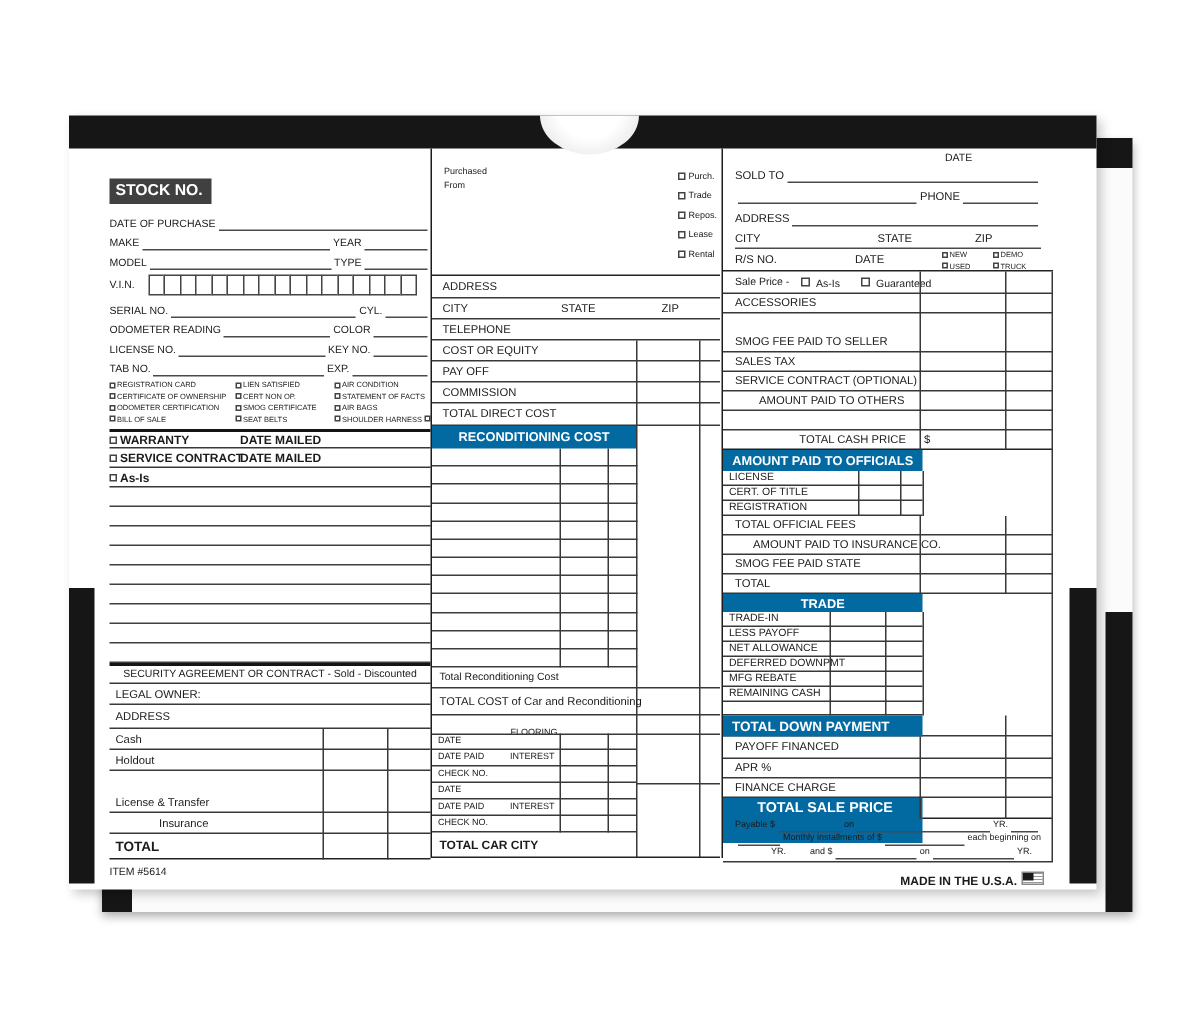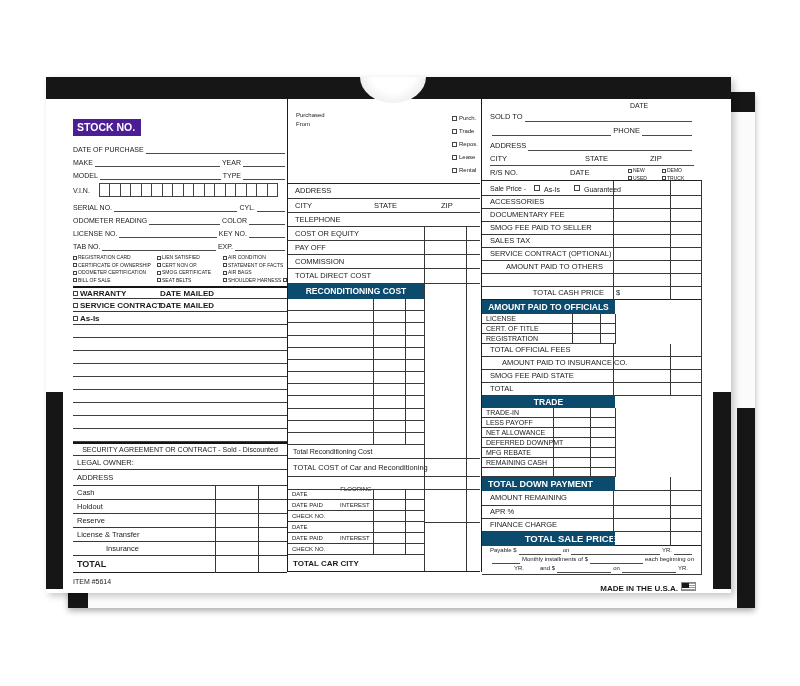--- a/index.html
+++ b/index.html
@@ -23,22 +23,22 @@
   .tn6{font-size:6px;line-height:9px;white-space:nowrap;}
   .frow{position:absolute;display:flex;align-items:flex-end;}
   .fill{flex:1 1 auto;border-bottom:1px solid #4a4a4a;height:100%;margin:0 2px;}
   .ck{display:inline-block;width:5px;height:5px;border:1px solid #444;background:#fff;
       vertical-align:middle;margin-right:2px;flex:none;}
   .ck6{width:6px;height:6px;}
   .ck4{width:4px;height:4px;margin-right:1px;}
   .rrow{position:absolute;border-bottom:1px solid #383838;display:flex;align-items:center;}
   .vl{position:absolute;border-left:1px solid #383838;width:0;}
   .hl{position:absolute;border-top:1px solid #383838;height:0;}
-  .bh{position:absolute;background:#0c4a6e;color:#fff;font-weight:bold;text-align:center;}
-  .stockbox{position:absolute;left:0;top:20px;width:68px;height:17px;background:#4c1d95;color:#fff;
+  .bh{position:absolute;background:#0369a1;color:#fff;font-weight:bold;text-align:center;}
+  .stockbox{position:absolute;left:0;top:20px;width:68px;height:17px;background:#404040;color:#fff;
             font-size:10.5px;font-weight:bold;line-height:17px;padding-left:4px;}
   .flag{display:inline-block;width:15px;height:9px;vertical-align:middle;margin-left:3px;
         background:repeating-linear-gradient(#9a9a9a 0 1px,#fff 1px 2px);position:relative;
         border:0.5px solid #888;}
   .flag::after{content:"";position:absolute;left:0;top:0;width:7px;height:5px;background:#1a1a1a;}
   .vinbox{display:flex;position:absolute;left:27px;top:84px;width:178px;height:14px;}
   .vinbox i{flex:1;border:1px solid #444;margin-left:-1px;background:#fff;}
   .rule{position:absolute;left:0;width:214px;height:13px;border-bottom:1px solid #3f3f3f;}
   .reconrows{position:absolute;left:0;top:200px;width:137px;height:146px;display:flex;flex-direction:column;}
   .reconrows i{flex:1;border-bottom:1px solid #3c3c3c;}
@@ -178,23 +178,20 @@
         </div>
         <div class="rrow" style="left:0;top:371px;width:214px;height:16px;">
           <span class="lb8" style="margin-left:4px;">ADDRESS</span>
         </div>
         <div class="rrow" style="left:0;top:387px;width:214px;height:14px;">
             <span class="lb8" style="margin-left:4px;">Cash</span>
           </div>
         <div class="rrow" style="left:0;top:401px;width:214px;height:14px;">
             <span class="lb8" style="margin-left:4px;">Holdout</span>
           </div>
-        <div class="rrow" style="left:0;top:415px;width:214px;height:14px;">
-            <span class="lb8" style="margin-left:4px;">Reserve</span>
-          </div>
         <div class="rrow" style="left:0;top:429px;width:214px;height:14px;">
             <span class="lb8" style="margin-left:4px;">License &amp; Transfer</span>
           </div>
         <div class="rrow" style="left:0;top:443px;width:214px;height:14px;">
             <span class="lb8" style="margin-left:4px;padding-left:29px;">Insurance</span>
           </div>
         <div class="rrow" style="left:0;top:457px;width:214px;height:17px;border-bottom:1.5px solid #222;">
             <span class="lbb" style="margin-left:4px;font-size:9px;">TOTAL</span>
           </div>
         <div class="vl" style="left:142px;top:387px;height:87px;"></div>
@@ -334,23 +331,20 @@
         <div class="rrow" style="left:0;top:82px;width:220px;height:15px;">
           <span class="lb" style="margin-left:8px;">Sale Price -</span>
           <span class="ck ck6 ab" style="left:52px;top:4px;"></span>
           <span class="lb ab" style="left:62px;top:4px;">As-Is</span>
           <span class="ck ck6 ab" style="left:92px;top:4px;"></span>
           <span class="lb ab" style="left:102px;top:4px;">Guaranteed</span>
         </div>
         <div class="rrow" style="left:0;top:97px;width:220px;height:13px;">
             <span class="lb8" style="margin-left:8px;">ACCESSORIES</span>
           </div>
-        <div class="rrow" style="left:0;top:110px;width:220px;height:13px;">
-            <span class="lb8" style="margin-left:8px;">DOCUMENTARY FEE</span>
-          </div>
         <div class="rrow" style="left:0;top:123px;width:220px;height:13px;">
             <span class="lb8" style="margin-left:8px;">SMOG FEE PAID TO SELLER</span>
           </div>
         <div class="rrow" style="left:0;top:136px;width:220px;height:13px;">
             <span class="lb8" style="margin-left:8px;">SALES TAX</span>
           </div>
         <div class="rrow" style="left:0;top:149px;width:220px;height:13px;text-align:center;">
             <span class="lb8" style="margin-left:8px;">SERVICE CONTRACT (OPTIONAL)</span>
           </div>
         <div class="rrow" style="left:0;top:162px;width:220px;height:13px;">
@@ -414,30 +408,30 @@
           </div>
         <div class="rrow" style="left:0;top:369px;width:133px;height:9px;"></div>
         <div class="vl" style="left:71px;top:309px;height:69px;"></div>
         <div class="vl" style="left:108px;top:309px;height:69px;"></div>
         <div class="vl" style="left:133px;top:309px;height:69px;"></div>
 
         <div class="rrow" style="left:0;top:378px;width:220px;height:14px;">
           <div class="bh" style="left:0;top:0;width:133px;height:14px;font-size:9px;line-height:14px;text-align:left;padding-left:6px;"><span>TOTAL DOWN PAYMENT</span></div>
         </div>
         <div class="rrow" style="left:0;top:392px;width:220px;height:15px;">
-            <span class="lb8" style="margin-left:8px;">AMOUNT REMAINING</span>
+            <span class="lb8" style="margin-left:8px;">PAYOFF FINANCED</span>
           </div>
         <div class="rrow" style="left:0;top:407px;width:220px;height:13px;">
             <span class="lb8" style="margin-left:8px;">APR %</span>
           </div>
         <div class="rrow" style="left:0;top:420px;width:220px;height:13px;">
             <span class="lb8" style="margin-left:8px;">FINANCE CHARGE</span>
           </div>
         <div class="rrow" style="left:0;top:433px;width:220px;height:14px;border-bottom:1.5px solid #222;">
-          <div class="bh" style="left:0;top:0;width:133px;height:14px;font-size:9.5px;line-height:14px;text-align:right;padding-left:3px;"><span>TOTAL SALE PRICE</span></div>
+          <div class="bh" style="left:0;top:0;width:133px;height:30px;font-size:9.5px;line-height:14px;text-align:center;padding-left:3px;"><span>TOTAL SALE PRICE</span></div>
         </div>
         <div class="vl" style="left:131px;top:392px;height:55px;"></div>
         <div class="vl" style="left:188px;top:378px;height:69px;"></div>
 
         <div class="frow" style="left:8px;top:448px;width:204px;height:8px;">
           <span class="tn6">Payable $</span>
             <i class="fill" style="flex:0 0 42px;"></i>
           <span class="tn6">on</span>
             <i class="fill"></i>
           <span class="tn6">YR.</span>

